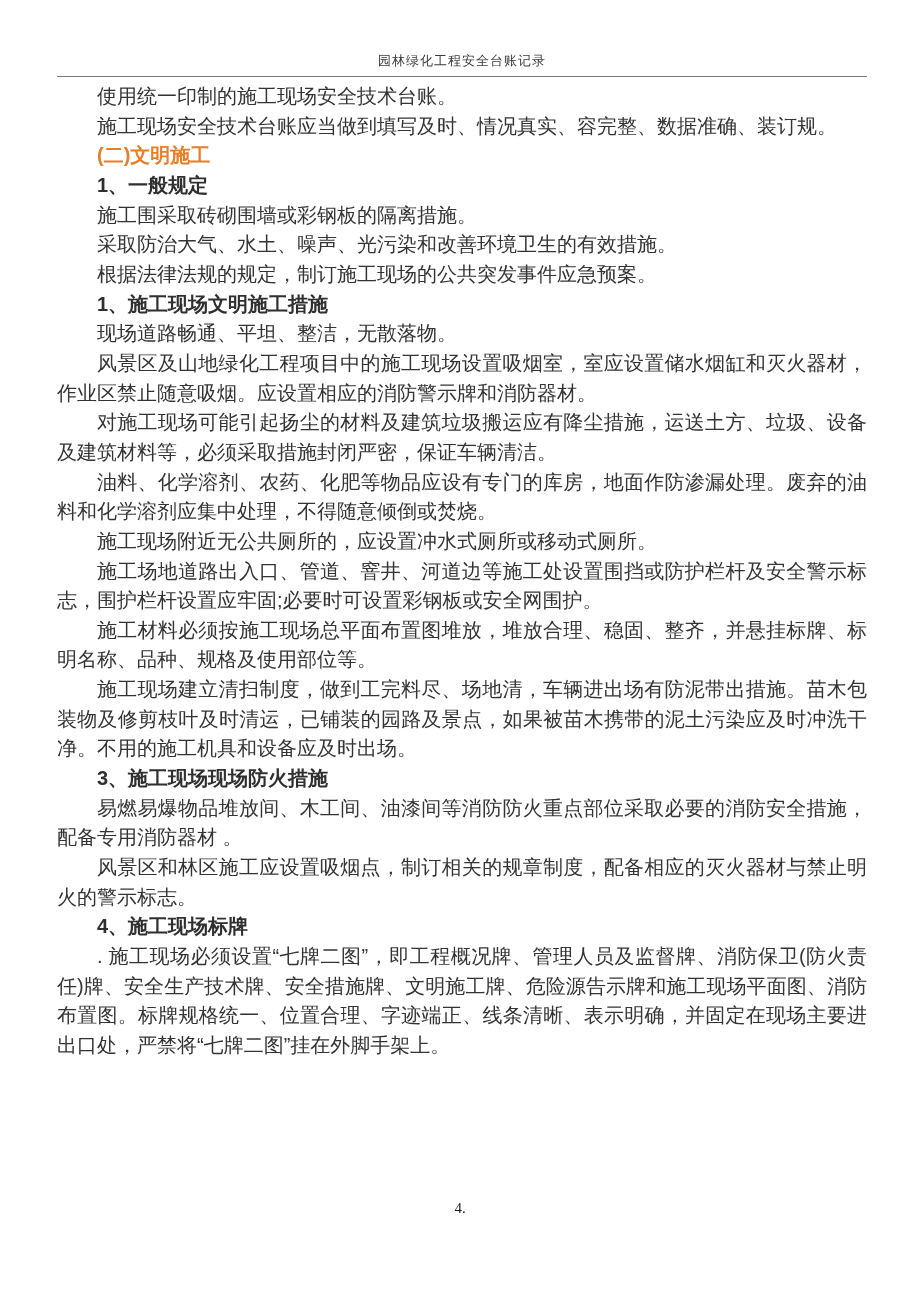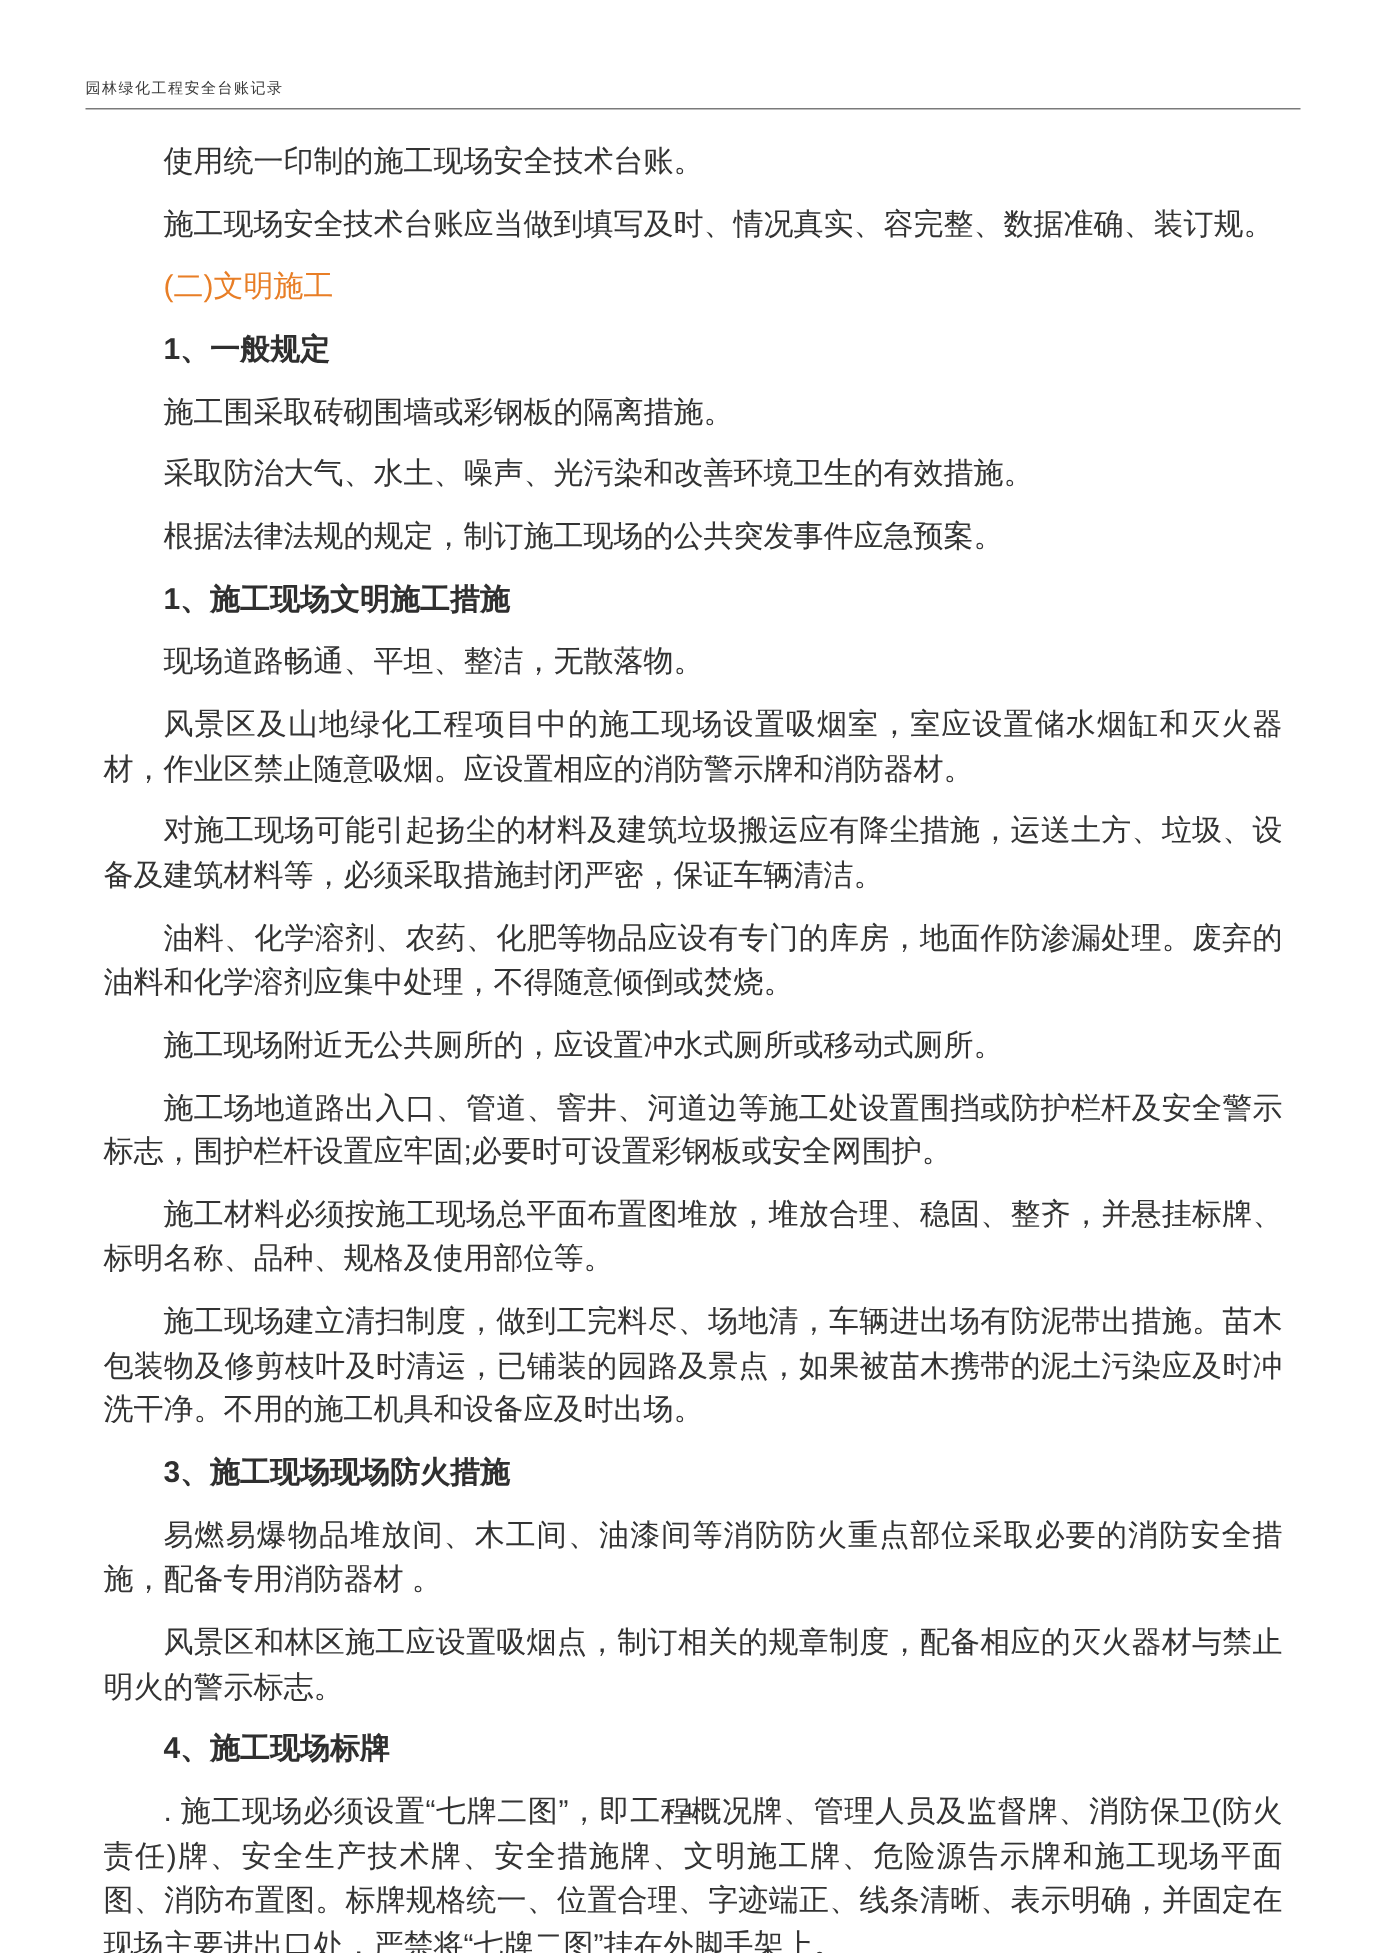--- a/index.html
+++ b/index.html
@@ -13,46 +13,46 @@
     position: relative;
     font-family: "Liberation Sans", "DejaVu Sans", sans-serif;
     color: var(--body-color, #333333);
     overflow: hidden;
   }
   .page-header {
     position: absolute;
     left: 57px;
     top: 52px;
     width: 810px;
-    text-align: left;
+    text-align: center;
     font-family: "Liberation Serif", "DejaVu Serif", serif;
-    font-size: 10px;
+    font-size: 13px;
     color: #3a3a3a;
     padding-bottom: 6px;
     border-bottom: 1px solid var(--rule-color, #7a7a7a);
     letter-spacing: 1px;
   }
   .document-body {
     position: absolute;
     left: 57px;
     top: 82px;
     width: 810px;
   }
   .para {
-    margin: 12px;
+    margin: 0;
     font-size: 20px;
     line-height: 29.65px;
     text-indent: 2em;
     text-align: justify;
     word-break: break-all;
     color: var(--body-color, #333333);
   }
   .para.section-heading {
     color: var(--accent-color, #E87E26);
-    font-weight: normal;
+    font-weight: bold;
     text-align: left;
   }
   .para.sub-heading {
     font-weight: bold;
     text-align: left;
     color: #2f2f2f;
   }
   .page-footer {
     position: absolute;
     left: 0;

